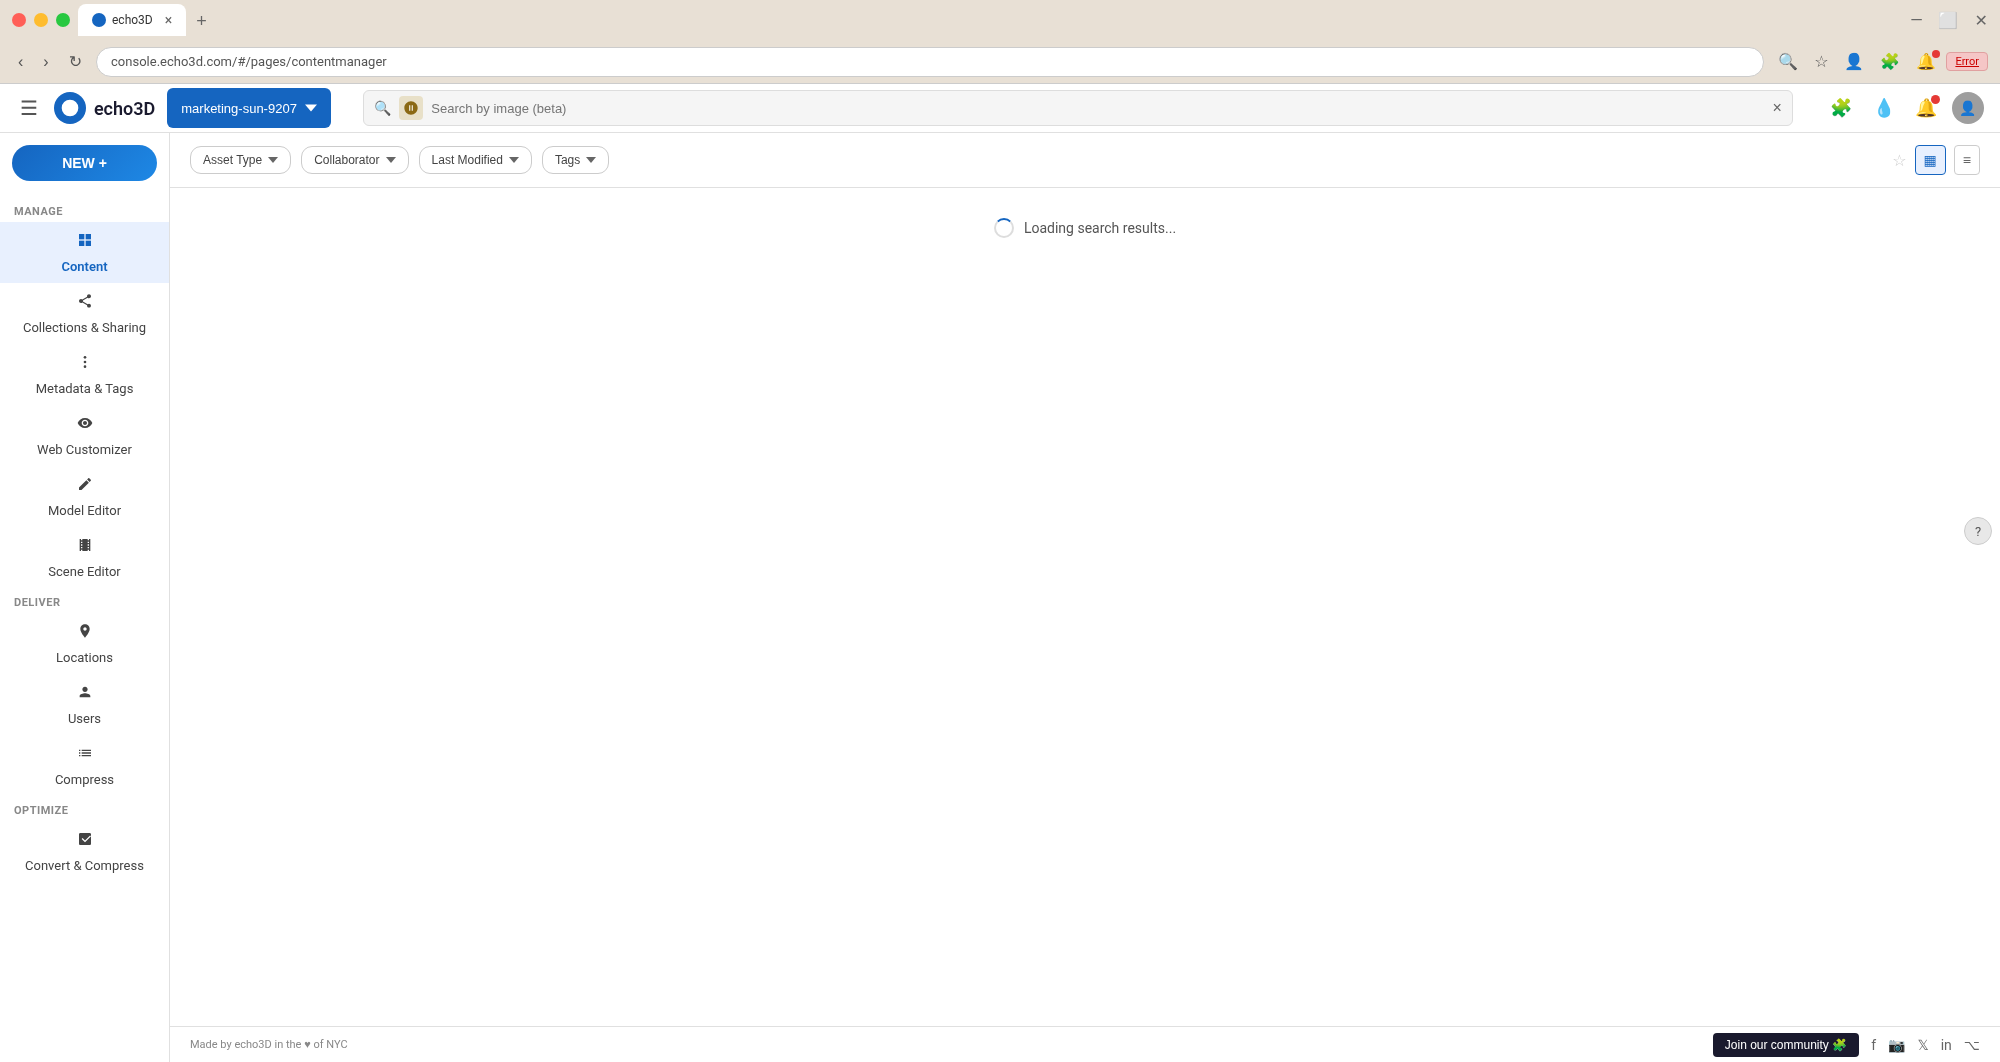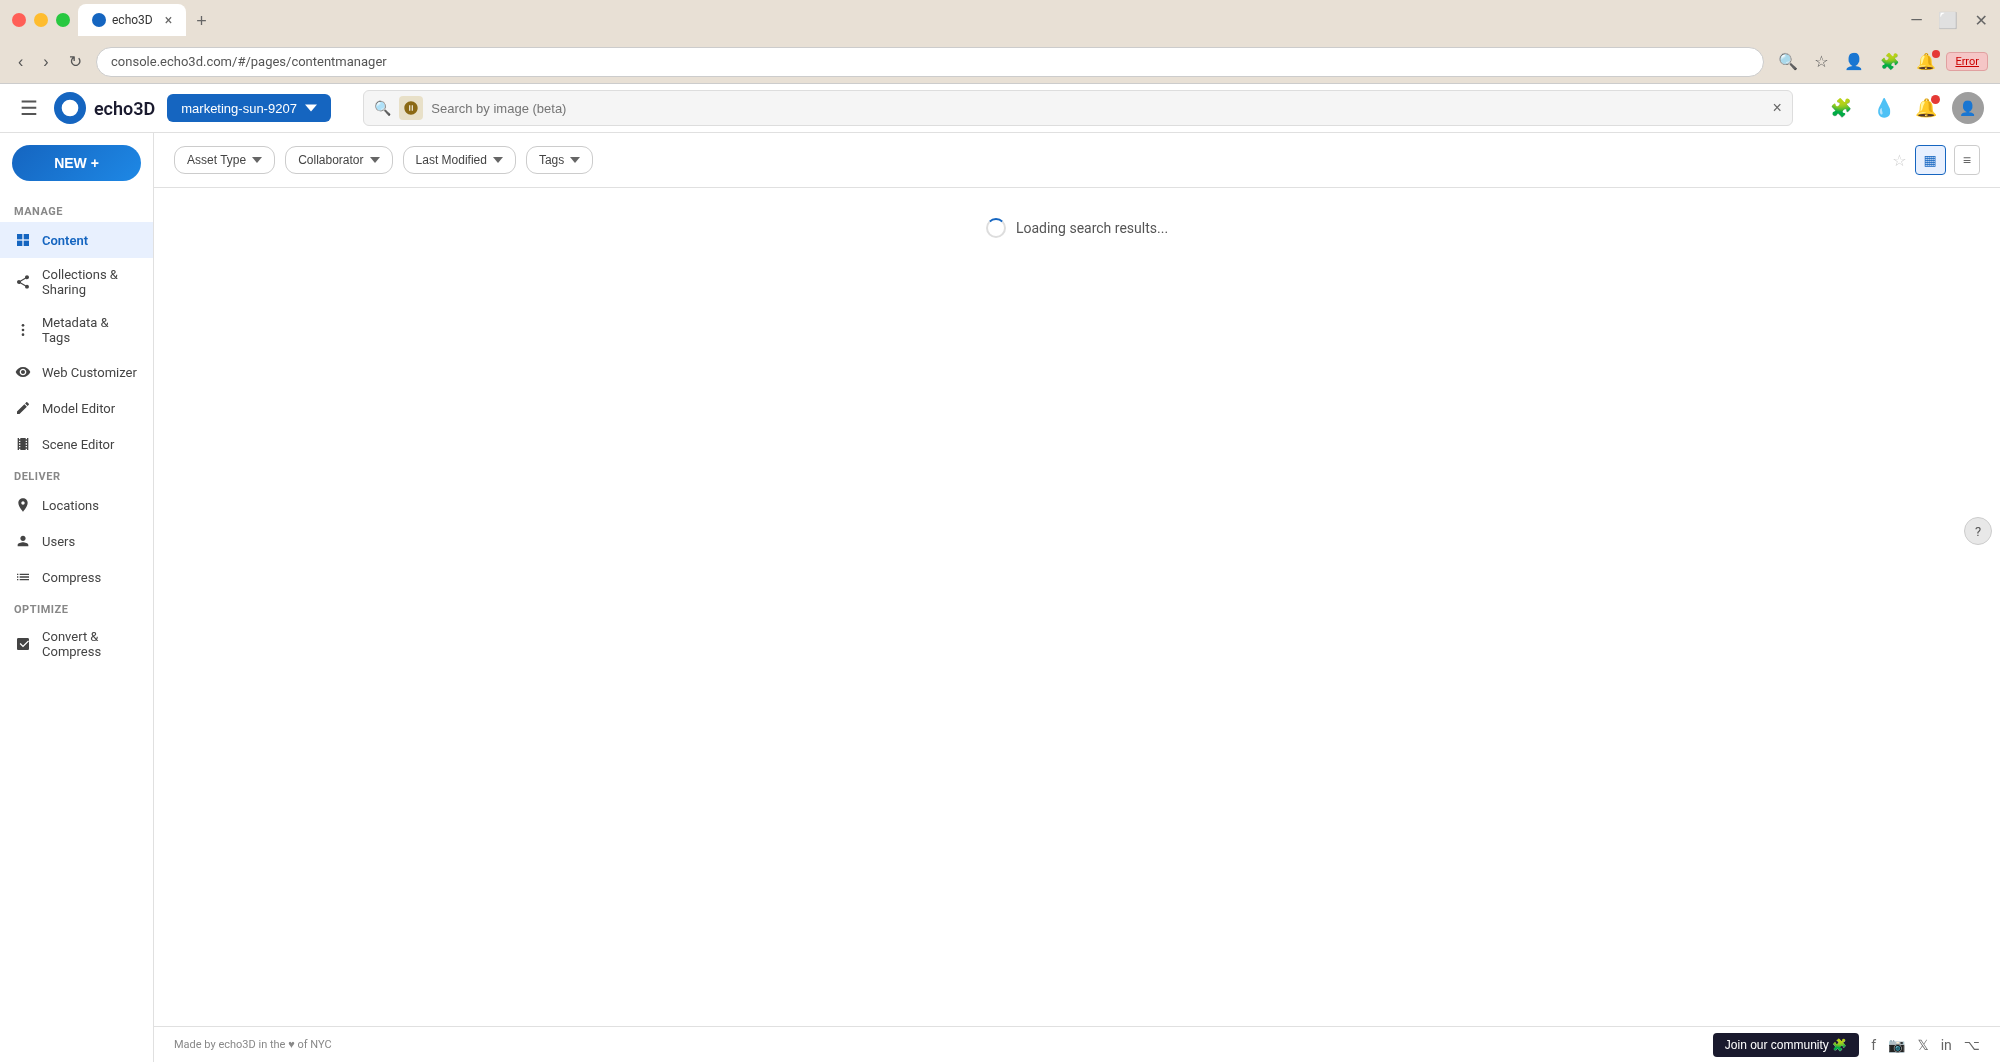--- a/index.html
+++ b/index.html
@@ -34,35 +34,35 @@
     
     .app-container { display: flex; height: calc(1062px - 84px); background: #fff; }
 
     
     .app-topbar { display: flex; align-items: center; padding: 0 16px; height: 52px; background: #fff; border-bottom: 1px solid #e0e0e0; gap: 12px; position: relative; z-index: 10; }
     .menu-icon { background: none; border: none; cursor: pointer; color: #555; font-size: 20px; padding: 4px; }
     .logo { display: flex; align-items: center; gap: 8px; }
     .logo-icon { width: 32px; height: 32px; background: #1565c0; border-radius: 50%; display: flex; align-items: center; justify-content: center; }
     .logo-icon svg { width: 20px; height: 20px; fill: white; }
     .logo-text { font-size: 18px; font-weight: 600; color: #1a1a2e; }
-    .workspace-dropdown { display: flex; align-items: center; gap: 8px; background: #1565c0; color: white; border: none; border-radius: 6px; padding: 6px 14px; font-size: 13px; cursor: pointer; height: 28px; }
+    .workspace-dropdown { display: flex; align-items: center; gap: 8px; background: #1565c0; color: white; border: none; border-radius: 6px; padding: 6px 14px; font-size: 13px; cursor: pointer; height: 40px; }
     .workspace-dropdown svg { width: 12px; height: 12px; fill: white; }
     .topbar-search { display: flex; align-items: center; flex: 1; margin: 0 20px; background: #f5f5f5; border: 1px solid #ddd; border-radius: 6px; height: 36px; padding: 0 10px; gap: 8px; position: relative; }
     .topbar-search input { background: none; border: none; outline: none; font-size: 13px; color: #333; flex: 1; }
     .topbar-search .search-close { cursor: pointer; color: #666; font-size: 16px; background: none; border: none; }
     .topbar-right { display: flex; align-items: center; gap: 8px; margin-left: auto; }
     .topbar-right-btn { background: none; border: none; cursor: pointer; color: #555; font-size: 18px; padding: 6px; border-radius: 50%; position: relative; }
     .topbar-right-btn .notif-badge { position: absolute; top: 4px; right: 4px; background: #e53935; color: white; border-radius: 50%; width: 9px; height: 9px; font-size: 8px; }
     .avatar { width: 32px; height: 32px; background: #9e9e9e; border-radius: 50%; display: flex; align-items: center; justify-content: center; color: white; font-size: 14px; cursor: pointer; }
 
     
-    .sidebar { width: 154px; background: #fff; border-right: 1px solid #e0e0e0; display: flex; flex-direction: column; padding: 12px 0; overflow-y: auto; flex-shrink: 0; }
+    .sidebar { width: 170px; background: #fff; border-right: 1px solid #e0e0e0; display: flex; flex-direction: column; padding: 12px 0; overflow-y: auto; flex-shrink: 0; }
     .new-btn { margin: 0 12px 16px; background: linear-gradient(135deg, #1565c0, #1e88e5); color: white; border: none; border-radius: 20px; padding: 10px 20px; font-size: 14px; font-weight: 600; cursor: pointer; display: flex; align-items: center; gap: 6px; justify-content: center; }
     .sidebar-section-label { font-size: 11px; font-weight: 700; color: #888; letter-spacing: 0.5px; padding: 8px 14px 4px; text-transform: uppercase; }
-    .sidebar-item { display: flex; align-items: center; gap: 10px; padding: 9px 14px; cursor: pointer; color: #444; font-size: 13px; border-radius: 0; transition: background 0.15s; }
+    .sidebar-item { display: flex; align-items: center; gap: 10px; padding: 9px 14px; cursor: pointer; color: #444; font-size: 13px; border-radius: 0; transition: background 0.15s; flex-direction: column; }
     .sidebar-item.active { color: #1565c0; background: #e8f0fe; font-weight: 600; }
     .sidebar-item .icon { width: 18px; height: 18px; display: flex; align-items: center; justify-content: center; color: inherit; flex-shrink: 0; }
 
     
     .main-content { flex: 1; display: flex; flex-direction: column; overflow: hidden; }
     .content-header { padding: 12px 20px; border-bottom: 1px solid #e0e0e0; display: flex; align-items: center; gap: 10px; flex-wrap: wrap; background: #fff; position: relative; }
     .filter-btn { display: flex; align-items: center; gap: 6px; padding: 6px 12px; border: 1px solid #ccc; border-radius: 11px; background: #fff; font-size: 12px; color: #444; cursor: pointer; }
     .filter-btn svg { width: 10px; height: 10px; fill: #666; }
     .header-right { margin-left: auto; display: flex; align-items: center; gap: 8px; }
     .view-btn { background: none; border: 1px solid #ccc; border-radius: 4px; padding: 6px 8px; cursor: pointer; color: #666; font-size: 14px; }

